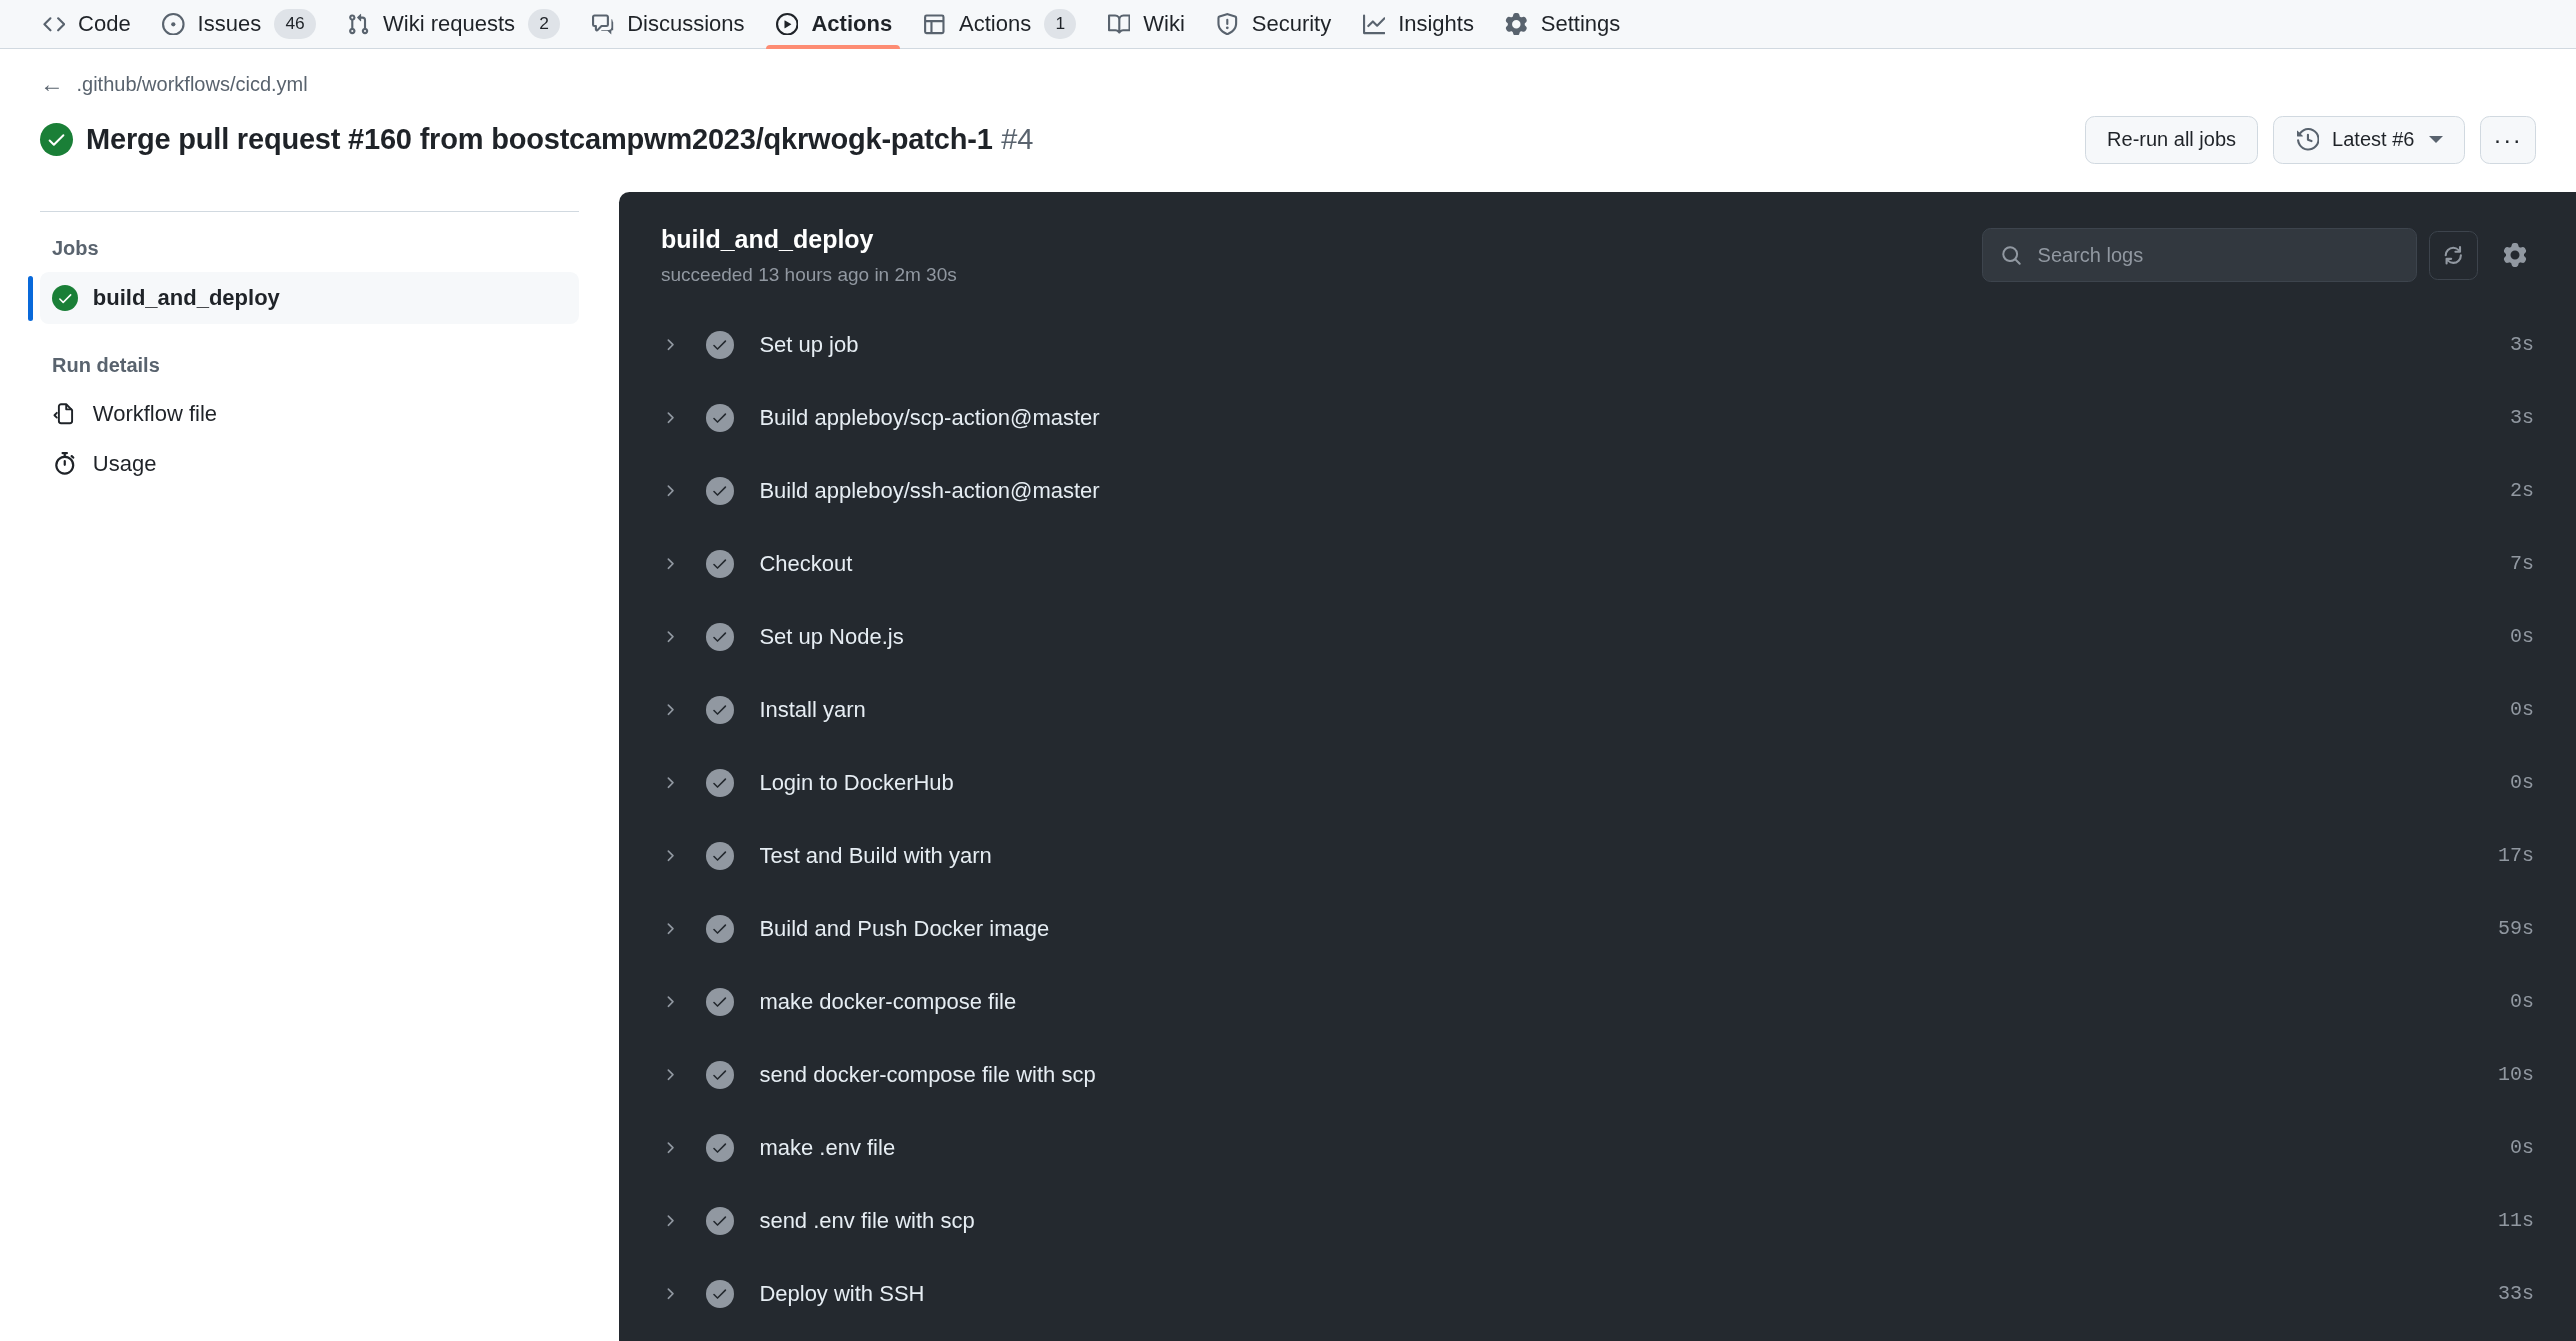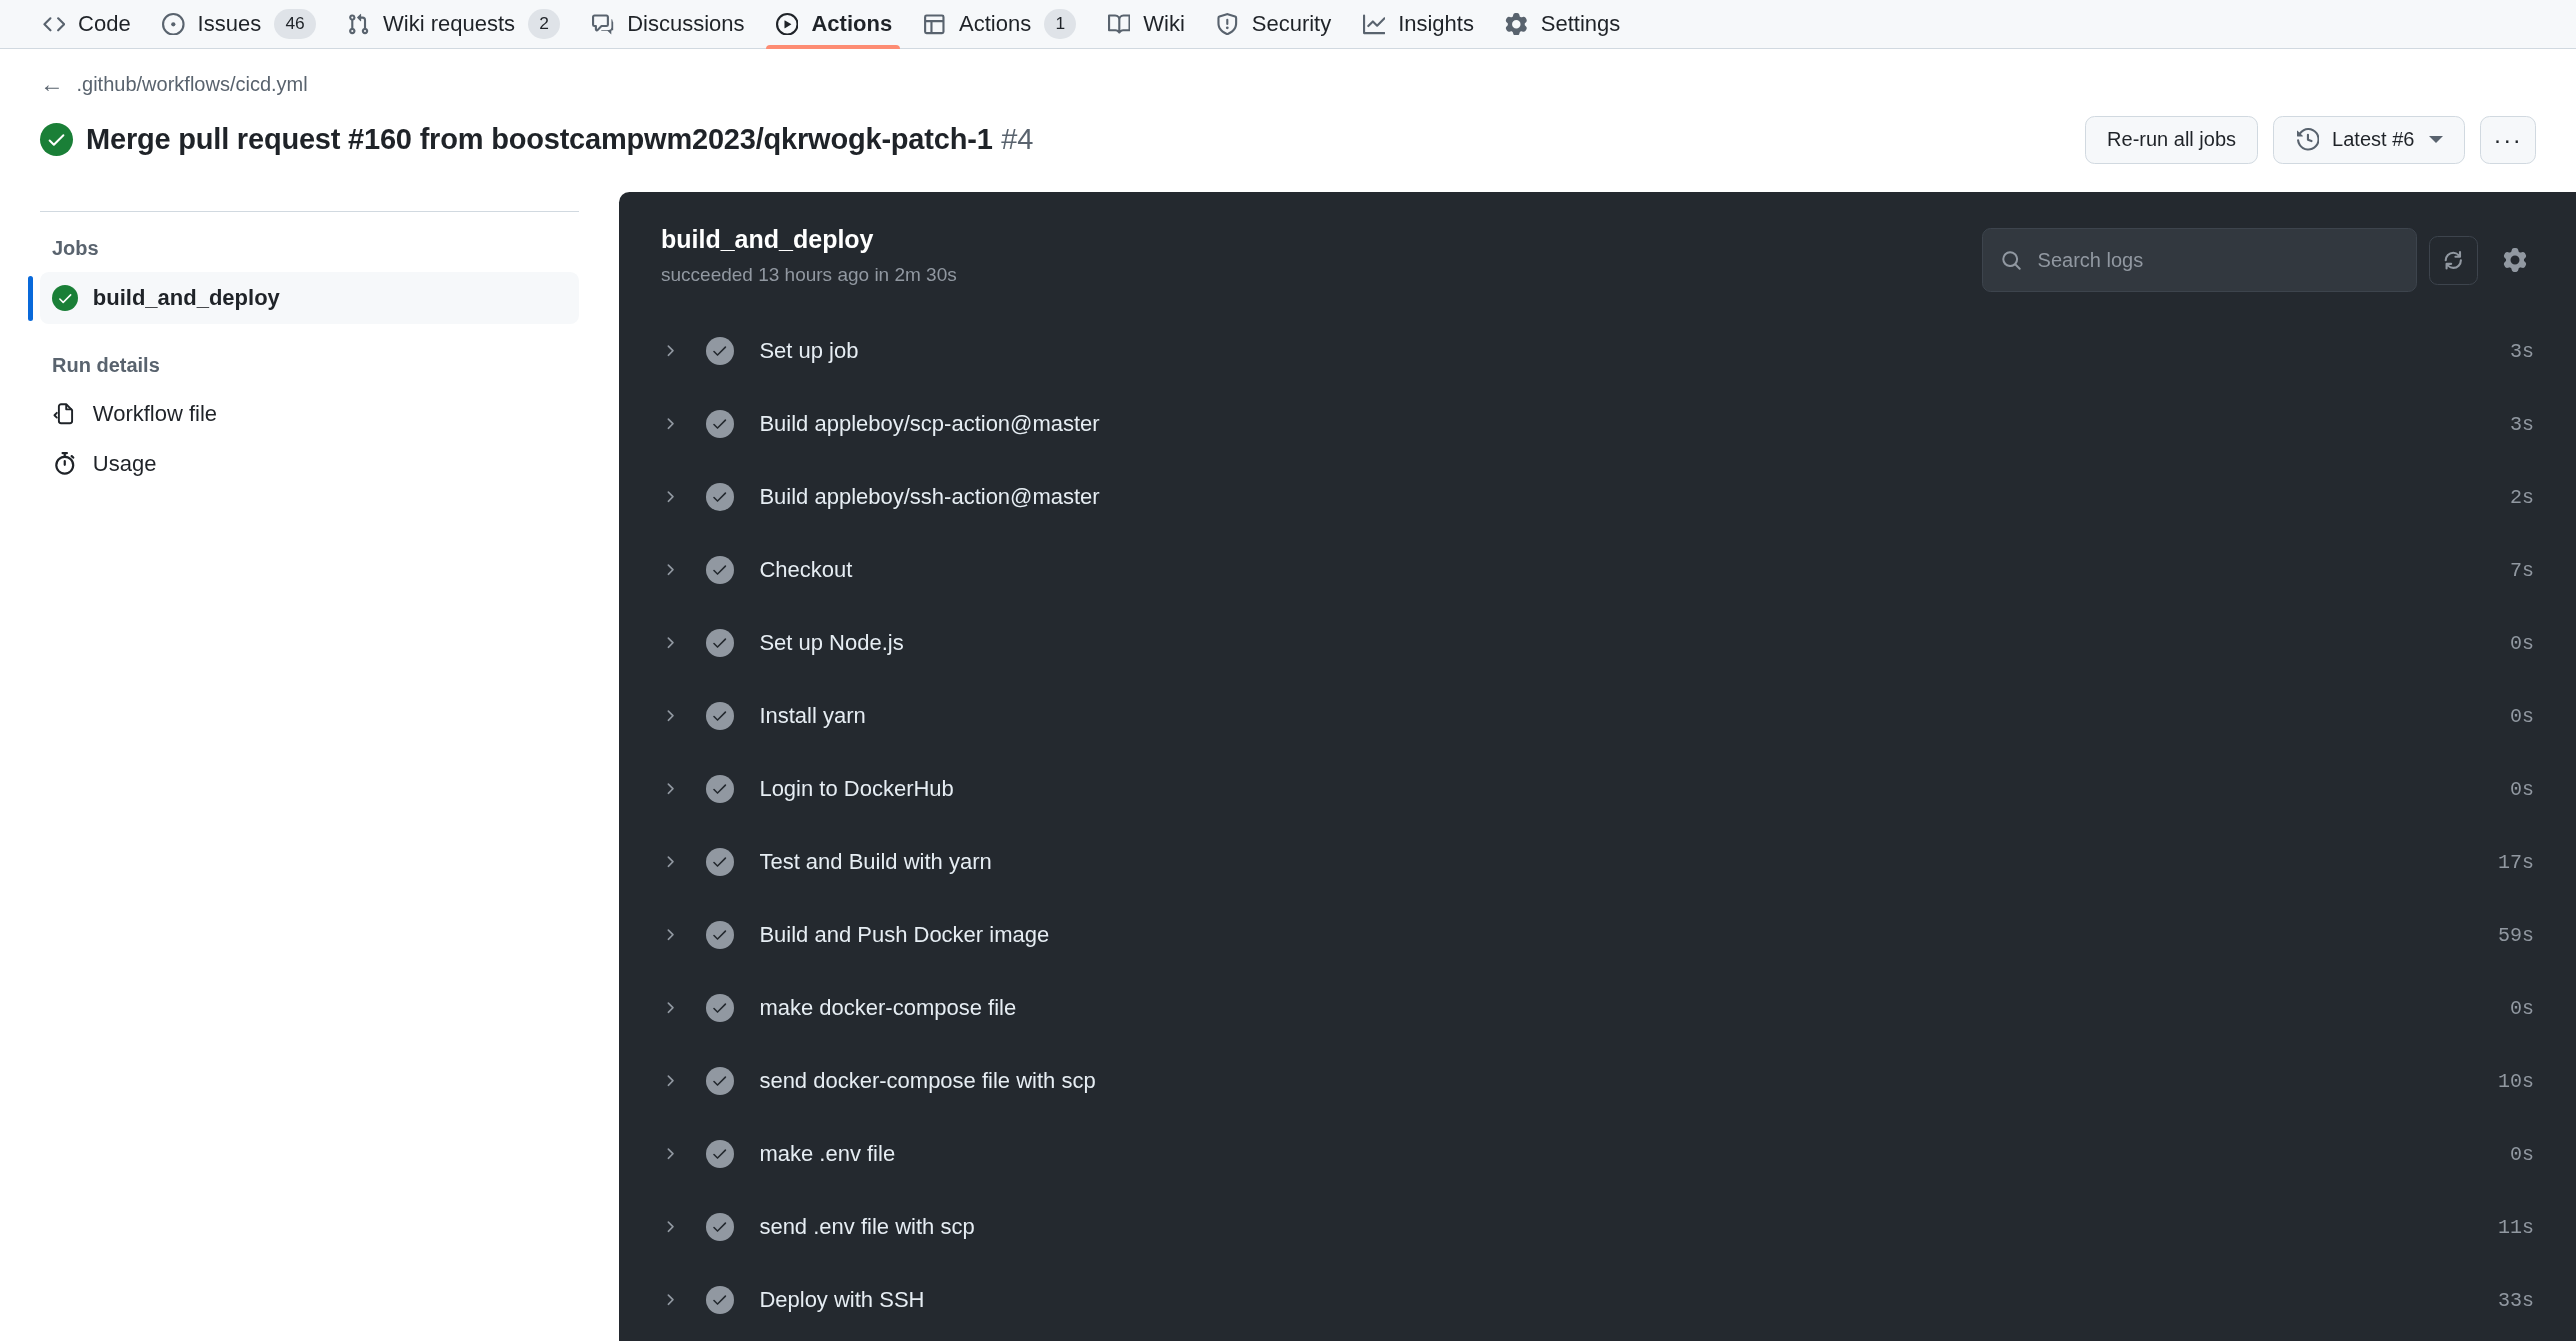--- a/index.html
+++ b/index.html
@@ -194,21 +194,21 @@
     display:flex;
     align-items:flex-start;
     justify-content:space-between;
     padding:33px 37px 22.6px 42px;
   }
   .log-title { font-size:25px; font-weight:bold; color:#ffffff; }
   .log-sub { font-size:19px; color:#9198a1; margin-top:10.4px; }
   .log-tools { display:flex; align-items:center; gap:12px; margin-top:3.5px; }
   .search-box {
     width:435px;
-    height:64px;
+    height:54px;
     background:#32383f;
     border:0.9px solid #3d444d;
     border-radius:8.7px;
     display:flex;
     align-items:center;
     gap:13px;
     padding:0 15.6px;
     cursor:text;
   }
   .search-ph { font-size:20px; color:#9198a1; }

